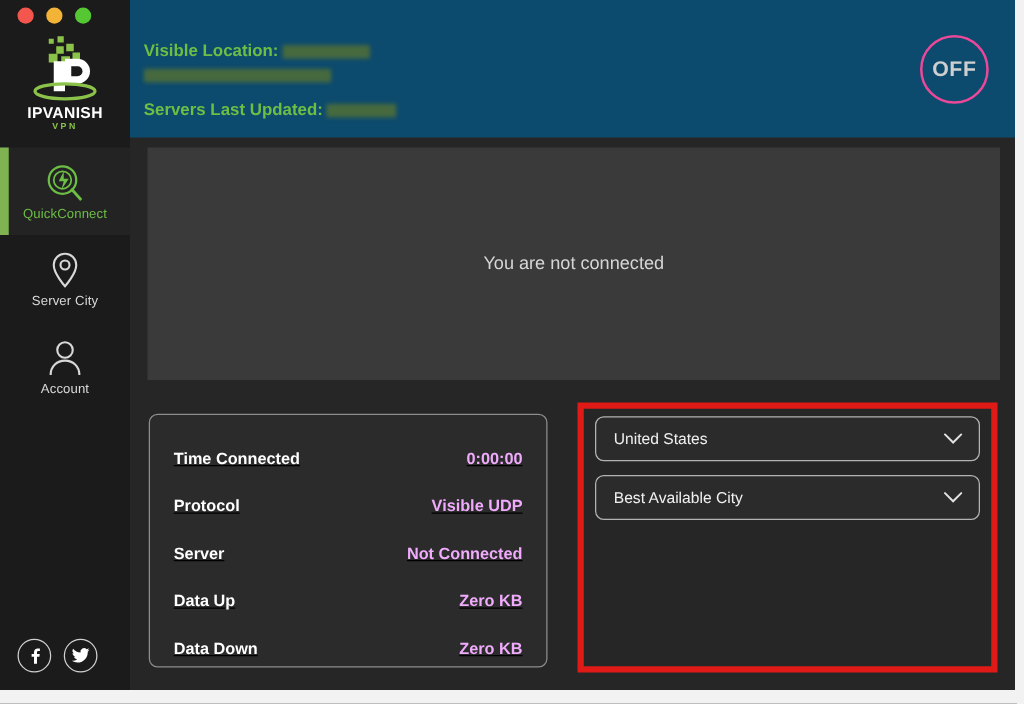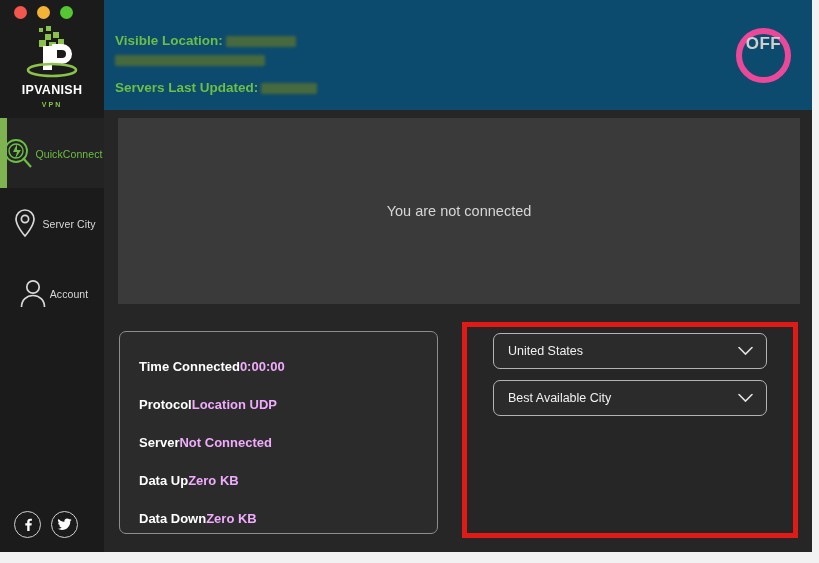--- a/index.html
+++ b/index.html
@@ -50,21 +50,21 @@
 
   #brand-logo {
     position: absolute;
     left: 0;
     top: 24px;
     width: 104px;
     height: 84px;
     display: flex;
     flex-direction: column;
     align-items: center;
-    justify-content: space-between;
+    justify-content: center;
   }
   .logo-mark {
     width: 66px;
     height: 56px;
     position: relative;
   }
   .logo-word {
     margin-top: 1px;
     font-size: 12.5px;
     font-weight: bold;
@@ -86,21 +86,21 @@
     position: absolute;
     left: 0;
     top: 118px;
     width: 104px;
   }
   .nav-item {
     position: relative;
     width: 104px;
     height: 70px;
     display: flex;
-    flex-direction: row;
+    flex-direction: column;
     align-items: center;
     justify-content: center;
     box-sizing: border-box;
     color: #d8d8d8;
   }
   .nav-item .nav-accent {
     position: absolute;
     left: 0;
     top: 0;
     width: 7px;
@@ -174,23 +174,24 @@
   .redact.r2 { width: 150px; margin-left: 0; }
   .redact.r3 { width: 56px; }
 
   #power-toggle {
     position: absolute;
     right: 21px;
     top: 28px;
     width: 55px;
     height: 55px;
     border-radius: 50%;
-    border: 6px solid #ec4899;
-    box-sizing: border-box;
-    display: flex;
+    border: 2px solid #ec4899;
+    box-sizing: border-box;
+    display: flex;
+    align-items: center;
     justify-content: center;
     color: #cfcfcf;
     font-size: 17px;
     font-weight: bold;
     letter-spacing: 0.5px;
   }
 
   
   #status-panel {
     position: absolute;
@@ -216,24 +217,25 @@
     width: 319px;
     height: 203px;
     background: #2b2b2b;
     border: 1px solid #8d8d8d;
     border-radius: 7px;
     box-sizing: border-box;
     padding: 18px 19px 0 19px;
   }
   .stat-row {
     display: flex;
-    justify-content: flex-start;
+    justify-content: space-between;
     align-items: center;
     height: 33px;
     margin-bottom: 5px;
+    text-decoration: underline;
   }
   .stat-label {
     color: #ffffff;
     font-size: 13px;
     font-weight: bold;
   }
   .stat-value {
     color: #f0abfc;
     font-size: 13px;
     font-weight: bold;
@@ -241,21 +243,21 @@
 
   
   #connect-group {
     position: absolute;
     left: 462px;
     top: 322px;
     width: 336px;
     height: 216px;
     border: 5px solid #e01b17;
     box-sizing: border-box;
-    padding: 6px 26px;
+    padding: 6px 9px;
   }
   .select-field {
     position: relative;
     width: 100%;
     height: 36px;
     margin-bottom: 11px;
     background: #2b2b2b;
     border: 1px solid #b3b3b3;
     border-radius: 7px;
     box-sizing: border-box;
@@ -401,21 +403,21 @@
 
   <div id="stats-card">
 
     <div class="stat-row">
       <div class="stat-label">Time Connected</div>
       <div class="stat-value">0:00:00</div>
     </div>
 
     <div class="stat-row">
       <div class="stat-label">Protocol</div>
-      <div class="stat-value">Location UDP</div>
+      <div class="stat-value">Visible UDP</div>
     </div>
 
     <div class="stat-row">
       <div class="stat-label">Server</div>
       <div class="stat-value">Not Connected</div>
     </div>
 
     <div class="stat-row">
       <div class="stat-label">Data Up</div>
       <div class="stat-value">Zero KB</div>

